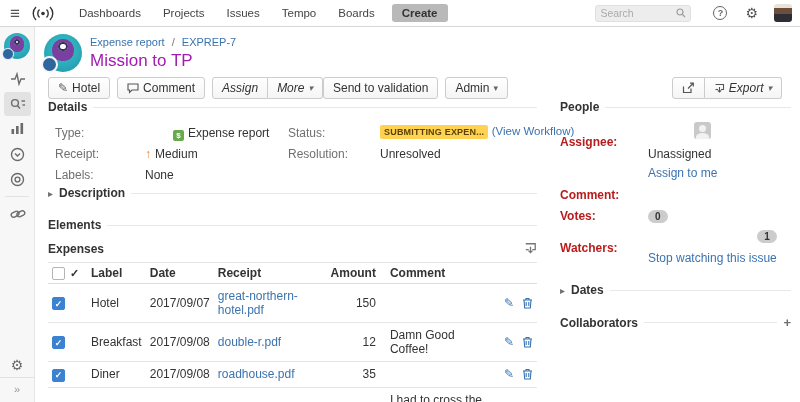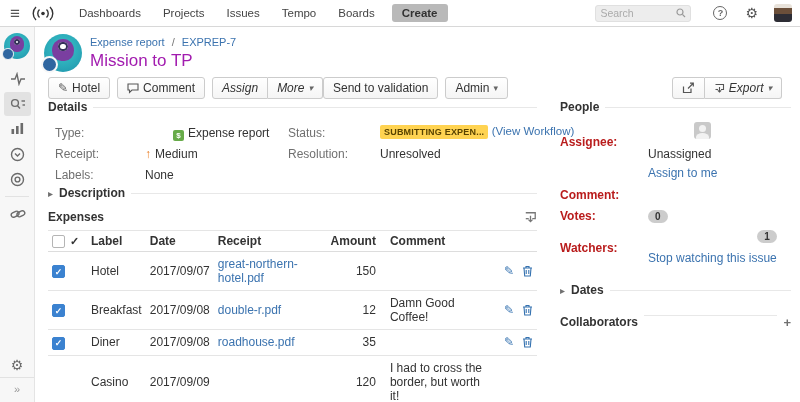--- a/index.html
+++ b/index.html
@@ -83,21 +83,21 @@
   .fld { position:absolute; font-size:12px; white-space:nowrap; }
   .fld-label { color:#707070; }
   .type-icon { display:inline-flex; width:11px; height:11px; background:#67ab49; border-radius:2px;
     color:#fff; font-size:8px; font-weight:bold; align-items:center; justify-content:center; vertical-align:-1px; margin-right:4px; }
   .prio-arrow { color:#ea7d24; font-weight:bold; margin-right:4px; }
   .status-badge { background:#ffd351; color:#594300; font-size:9px; font-weight:bold;
     padding:2px 4px; border-radius:2px; letter-spacing:.2px; cursor:default; }
   a.lnk { color:#3b73af; text-decoration:none; cursor:pointer; }
 
   
-  .expenses-head { display:flex; align-items:flex-end; justify-content:space-between; margin:10px 0 6px; }
+  .expenses-head { display:flex; align-items:flex-start; justify-content:space-between; margin:10px 0 6px; }
   .expenses-head .t { font-weight:bold; }
   table.exp { width:100%; border-collapse:collapse; font-size:12px; }
   table.exp th { text-align:left; font-weight:bold; color:#333; padding:3px 4px;
     border-top:1px solid #e5e5e5; border-bottom:1px solid #ddd; }
   table.exp td { padding:5px 4px; border-bottom:1px solid #e5e5e5; color:#333; vertical-align:middle; }
   .col-amount { text-align:right !important; padding-right:10px !important; }
   .cbx { width:13px; height:13px; border:1px solid #b5b5b5; border-radius:2px; background:#fff;
     display:inline-flex; align-items:center; justify-content:center; cursor:pointer; }
   .cbx.checked { background:#3b82d0; border-color:#3b82d0; }
   .cbx.checked::after { content:"✓"; color:#fff; font-size:9px; font-weight:bold; }
@@ -111,21 +111,21 @@
   .p-label { width:88px; color:#b91c1c; flex:none;font-weight:bold; }
   .p-val { display:flex; align-items:flex-end; gap:8px;flex-direction:column; }
   .avatar-16 { width:17px; height:17px; border-radius:3px; flex:none; }
   .avatar-unassigned { background:#c9c9c9; position:relative; overflow:hidden; }
   .avatar-unassigned::before { content:""; position:absolute; left:5px; top:3px; width:7px; height:7px; border-radius:50%; background:#f2f2f2; }
   .avatar-unassigned::after { content:""; position:absolute; left:2px; top:11px; width:13px; height:8px; border-radius:50% 50% 0 0; background:#f2f2f2; }
   .avatar-photo { background:linear-gradient(180deg,#ded7cc 0%,#ded7cc 22%,#7a5a40 22%,#7a5a40 58%,#23232b 58%,#23232b 100%); }
   .count-badge { background:#ccc; color:#333; font-size:10px; font-weight:bold;
     border-radius:8px; padding:1px 7px; cursor:pointer; }
   .indent { margin-left:88px; margin-top:-2px; margin-bottom:8px; }
-  .collab-head { display:flex; align-items:flex-start; gap:6px; margin-top:18px; }
+  .collab-head { display:flex; align-items:center; gap:6px; margin-top:18px; }
   .plus { color:#707070; font-size:13px; font-weight:bold; cursor:pointer; }
   .mt18 { margin-top:18px; }
 </style>
 </head>
 <body>
 
 <div class="app">
 
   <header class="topnav">
     <span class="hamburger">≡</span>
@@ -294,20 +294,24 @@
         <span class="fld fld-label" style="left:240px; top:25px;">Resolution:</span>
         <span class="fld" style="left:332px; top:25px;">Unresolved</span>
       </div>
 
       <div class="sec-head">
         <span class="chev">▸</span>
         <span class="t">Description</span>
         <span class="rule"></span>
       </div>
 
+      <div class="sec-head mt18">
+        <span class="t">Elements</span>
+        <span class="rule"></span>
+      </div>
 
       <div class="expenses-head">
         <span class="t">Expenses</span>
         <svg width="13" height="13" viewBox="0 0 11 11">
           <path d="M1.5 1.5 h8 v5 h-2.5" fill="none" stroke="#777" stroke-width="1.1"></path>
           <path d="M1.5 6.5 h2.5" stroke="#777" stroke-width="1.1"></path>
           <path d="M5.5 4 v5 M3.8 7.3 L5.5 9 L7.2 7.3" fill="none" stroke="#777" stroke-width="1.1"></path>
         </svg>
       </div>
 

